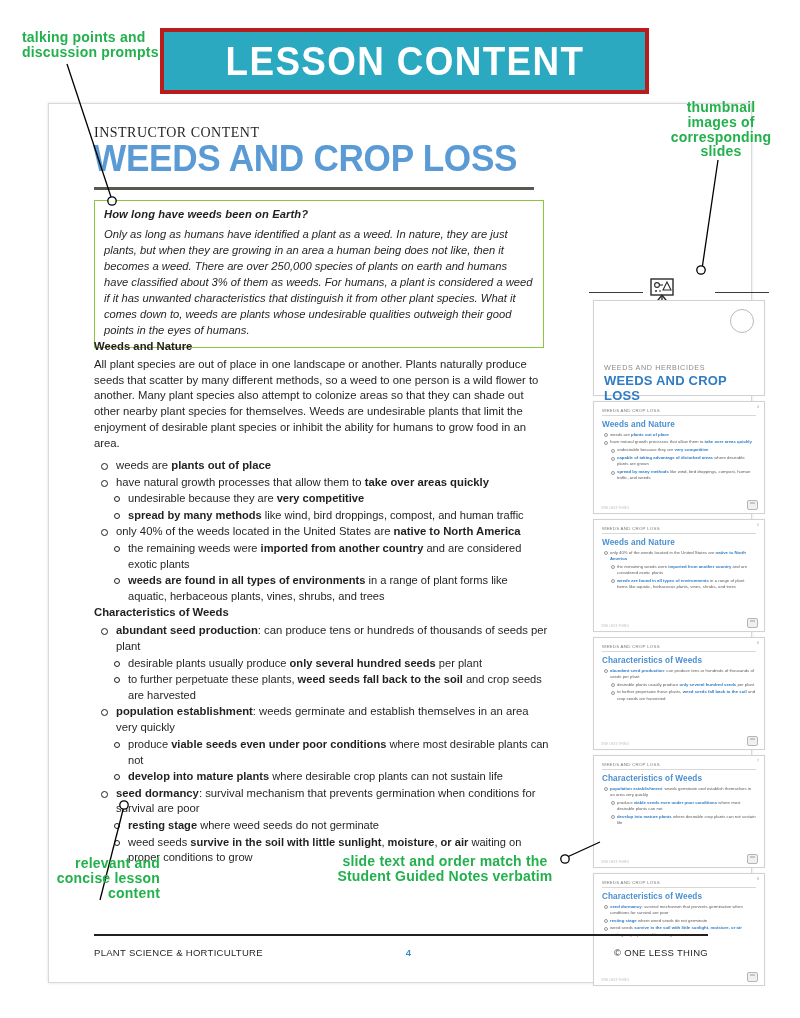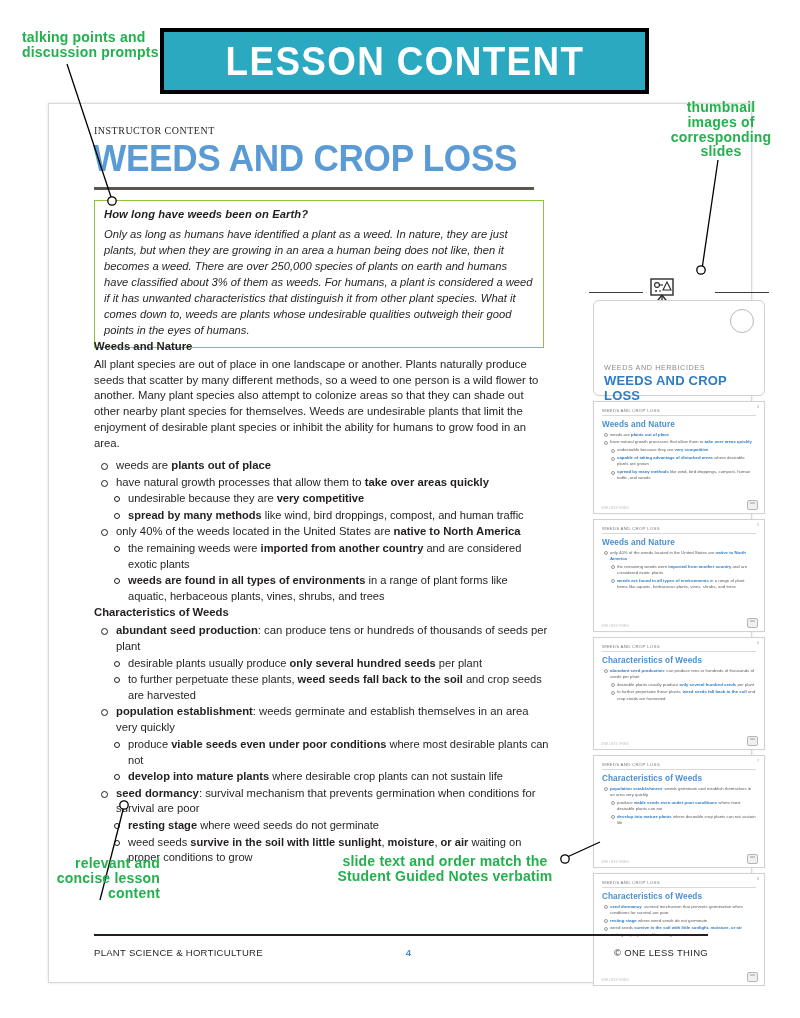--- a/index.html
+++ b/index.html
@@ -20,41 +20,41 @@
     border:1px solid #d9d9d9;
     box-shadow:0 0 3px rgba(0,0,0,.13);
     box-sizing:border-box;
   }
   
   #banner{
     position:absolute;
     left:160px; top:28px;
     width:489px; height:66px;
     background:#2aa9c1;
-    border:4px solid #000000;
+    border:4px solid #b91c1c;
     box-sizing:border-box;
     display:flex;align-items:center;justify-content:center;
     z-index:6;
   }
   #banner-text{
     color:#ffffff;
     font-family:"Liberation Sans Narrow","Liberation Sans",sans-serif;
     font-weight:bold;
     font-size:40px;
     letter-spacing:1.5px;
     transform:scaleX(.92);
     line-height:1;
     white-space:nowrap;
   }
   
   .doc-inner{position:absolute;left:0;top:0;width:100%;height:100%;}
   #kicker{
     position:absolute; left:45px; top:21px;
     font-family:"Liberation Serif", serif;
-    font-size:10px; letter-spacing:.5px;
+    font-size:14px; letter-spacing:.5px;
     color:#231f20;
   }
   #doc-title{
     position:absolute; left:44px; top:36px;
     font-family:"Liberation Sans Narrow","Liberation Sans",sans-serif;
     font-weight:bold;
     font-size:37px;
     letter-spacing:-.3px;
     color:#5b9bd5;
     transform:scaleX(.95);
@@ -110,21 +110,21 @@
   #footer-left{flex:0 0 auto;}
   #footer-center{flex:1 1 auto;text-align:center;color:#3f8fc4;font-weight:bold;margin-left:-60px;}
   #footer-right{flex:0 0 auto;}
   
   #rail{position:absolute;left:544px;top:196px;width:172px;}
   .thumb{
     width:172px;background:#fff;border:1px solid #d2d2d2;
     box-sizing:border-box;margin-bottom:5px;position:relative;
     box-shadow:0 0 1px rgba(0,0,0,.08);
   }
-  .thumb-title{height:140px;padding:4px;border-radius:6px;}
+  .thumb-title{height:140px;padding:4px;}
   .thumb-num{position:absolute;right:5px;top:3px;font-size:3.4px;color:#9a9a9a;}
   .thumb-eyebrow{
     font-family:"Liberation Sans Narrow","Liberation Sans",sans-serif;
     font-size:4.4px;letter-spacing:.25px;color:#7a7a7a;
     padding:6px 8px 2px 8px;
   }
   .thumb-rule{height:.6px;background:#d8d8d8;margin:0 8px 4px 8px;}
   .thumb-h{
     font-family:"Liberation Sans Narrow","Liberation Sans",sans-serif;
     font-size:8.2px;color:#4a8fd0;font-weight:bold;padding:0 8px 3px 8px;

